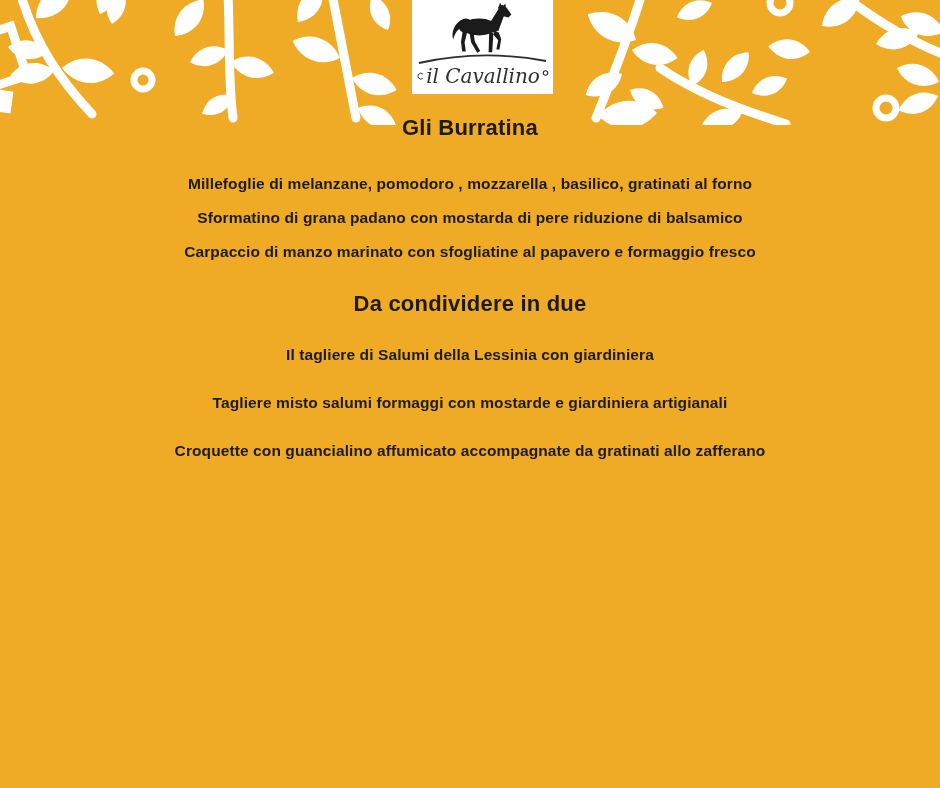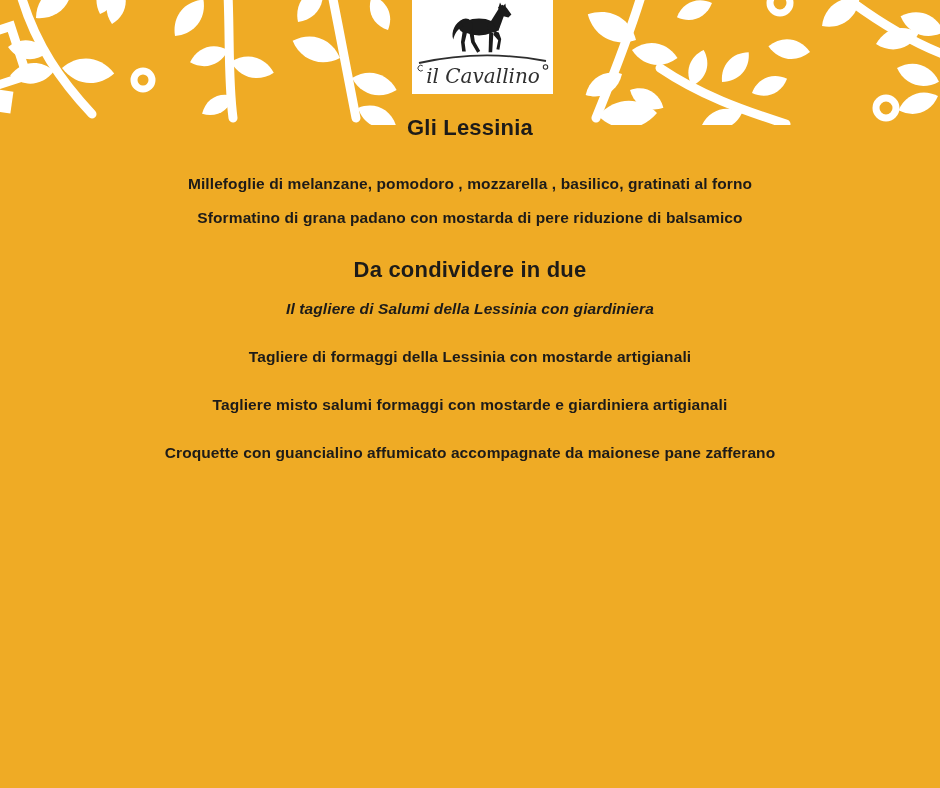--- a/index.html
+++ b/index.html
@@ -27,20 +27,21 @@
     background: #FFFFFF;
     z-index: 2;
     display: flex;
     flex-direction: column;
     align-items: center;
   }
   .horse-figure { width: 141px; height: 70px; display: block; }
   .logo-name-row {
     height: 24px;
     display: flex;
+    align-items: center;
     justify-content: center;
     gap: 2px;
     margin-top: -6px;
   }
   .logo-name {
     font-family: "DejaVu Serif", "Liberation Serif", serif;
     font-style: italic;
     font-size: 20px;
     color: #303030;
     white-space: nowrap;
@@ -66,21 +67,21 @@
     line-height: 18px;
     font-weight: bold;
     color: #1D1B19;
     letter-spacing: 0.1px;
   }
   .sec-antipasti .section-title { margin-top: 116px; }
   .sec-antipasti .menu-item { margin-top: 16px; }
   .sec-antipasti .menu-item:nth-of-type(1) { margin-top: 35px; }
   .sec-condividere .section-title { margin-top: 31px; }
   .sec-condividere .menu-item { margin-top: 30px; }
-  .sec-condividere .menu-item:nth-of-type(1) { margin-top: 18px; font-style: italic; }
+  .sec-condividere .menu-item:nth-of-type(1) { margin-top: 30px; }
 </style>
 </head>
 <body>
 
 <svg class="decor-band" viewBox="0 0 940 125" aria-hidden="true">
   <defs>
     <path id="leaf" d="M0,0 C12,-13 30,-13 42,0 C30,13 12,13 0,0 Z"></path>
   </defs>
   <g fill="#FFFFFF">
 
@@ -162,24 +163,24 @@
     </svg>
     <span class="logo-name">il Cavallino</span>
     <svg class="flourish" width="7" height="12" viewBox="0 0 7 12" aria-hidden="true">
       <circle cx="3.5" cy="3" r="2.2" fill="none" stroke="#303030" stroke-width="1.1"></circle>
     </svg>
   </div>
 </div>
 
 <main>
   <section class="sec-antipasti">
-    <h2 class="section-title">Gli Lessinia</h2>
+    <h2 class="section-title">Gli Burratina</h2>
     <p class="menu-item">Millefoglie di melanzane, pomodoro , mozzarella , basilico, gratinati al forno</p>
     <p class="menu-item">Sformatino di grana padano con mostarda di pere riduzione di balsamico</p>
+    <p class="menu-item">Carpaccio di manzo marinato con sfogliatine al papavero e formaggio fresco</p>
   </section>
   <section class="sec-condividere">
     <h2 class="section-title">Da condividere in due</h2>
     <p class="menu-item">Il tagliere di Salumi della Lessinia con giardiniera</p>
-    <p class="menu-item">Tagliere di formaggi della Lessinia con mostarde artigianali</p>
     <p class="menu-item">Tagliere misto salumi formaggi con mostarde e giardiniera artigianali</p>
-    <p class="menu-item">Croquette con guancialino affumicato accompagnate da maionese pane zafferano</p>
+    <p class="menu-item">Croquette con guancialino affumicato accompagnate da gratinati allo zafferano</p>
   </section>
 </main>
 
 </body></html>

